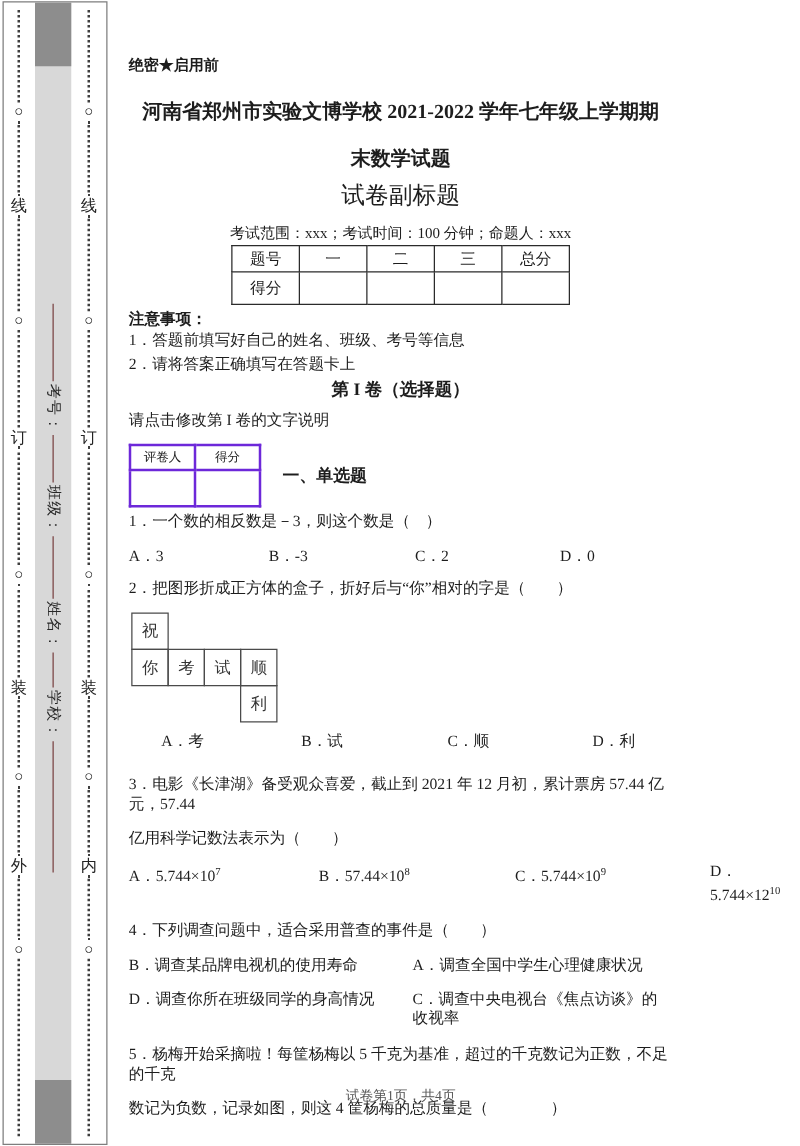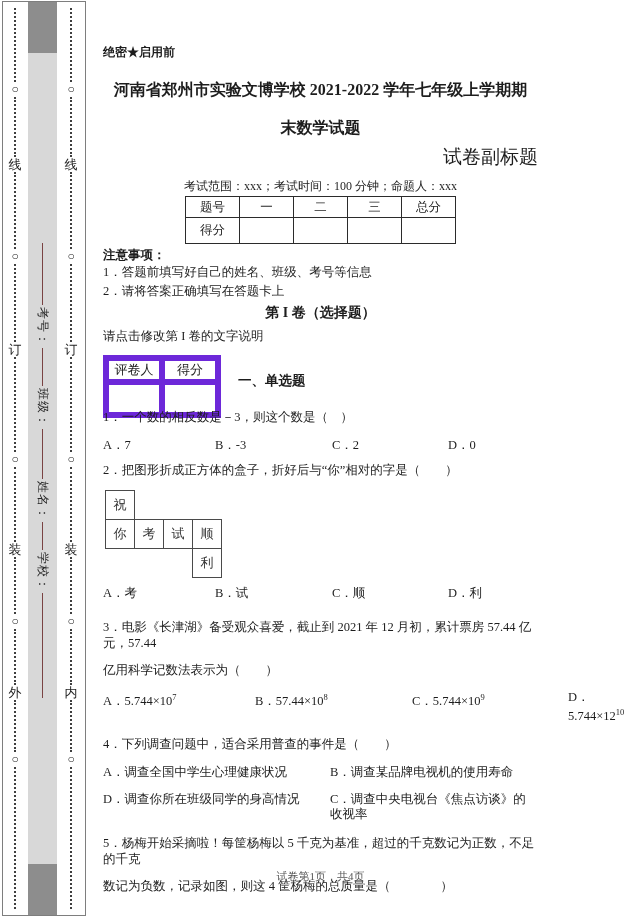--- a/index.html
+++ b/index.html
@@ -29,48 +29,48 @@
   }
   .blank{height:0;border-top:1.5px solid #7a4343;flex:0 0 auto;}
   .sp-lead{flex:0 0 190px;} .b1{flex-basis:62px;} .b2{flex-basis:38px;}
   .b3{flex-basis:50px;} .b4{flex-basis:28px;} .b5{flex-basis:105px;} .sp-tail{flex:1 1 auto;}
   .flabel{flex:0 0 auto;padding:0 2px;}
   
   .content{position:absolute;left:103px;top:0;width:435px;}
   .notice{margin-top:45px;font-size:12px;font-weight:bold;line-height:14px;}
   .title-l1{margin-top:22px;font-size:16px;font-weight:bold;text-align:center;line-height:18px;}
   .title-l2{margin-top:20px;font-size:16px;font-weight:bold;text-align:center;line-height:18px;}
-  .subtitle{margin-top:9px;font-size:19px;text-align:right;line-height:22px;}
+  .subtitle{margin-top:9px;font-size:19px;text-align:center;line-height:22px;}
   .exam-info{margin-top:11px;font-size:12px;text-align:center;line-height:14px;}
   table{border-collapse:collapse;}
   .score-table{margin:3px auto 0 auto;}
   .score-table th,.score-table td{border:1px solid #2b2b2b;font-weight:normal;font-size:12.5px;
     width:53px;text-align:center;padding:0;}
   .score-table .r1 th{height:20px;margin-top:32px;}
   .score-table .r2 th,.score-table .r2 td{height:25px;}
   .notes-heading{margin-top:4px;font-size:12.5px;font-weight:bold;line-height:15px;}
   .note-item{font-size:12.5px;line-height:19px;}
   .sec-heading{margin-top:4px;font-size:14px;font-weight:bold;text-align:center;line-height:16px;}
   .sec-hint{margin-top:8px;font-size:12.5px;line-height:14px;}
   .grader-row{margin-top:12px;display:flex;align-items:flex-start;height:53px;}
   .grader-table{border:2px solid #111;}
-  .grader-table th,.grader-table td{border:6px solid #6d28d9;font-weight:normal;font-size:13px;
+  .grader-table th,.grader-table td{border:2px solid #6d28d9;font-weight:normal;font-size:10px;
     width:50px;padding:0;}
   .grader-table .r1 th{height:18px;}
   .grader-table .r2 td{height:27px;}
   .subsection{margin-left:17px;padding-top:17px;font-size:13.5px;font-weight:bold;}
   .qtext{font-size:12.5px;line-height:15px;}
   .q1{margin-top:2px;} .q2{margin-top:10px;}
   .q3l1{margin-top:18px;line-height:16px;} .qline2{margin-top:11px;line-height:16px;}
   .q4{margin-top:13px;} .q5l1{margin-top:13px;line-height:16px;}
   .opts4{margin-top:13px;display:grid;grid-template-columns:112px 117px 116px 1fr;
     font-size:12.5px;line-height:15px;}
   .opts2{margin-top:13px;display:grid;grid-template-columns:227px 1fr;font-size:12.5px;line-height:15px;}
   .opts2.row2{margin-top:12px;}
-  .optsQ2{margin-top:8px;} .optsQ3{margin-top:12px;gap:40px;}
+  .optsQ2{margin-top:8px;margin-left:26px;} .optsQ3{margin-top:12px;gap:40px;}
   sup{font-size:8.5px;}
   .net{position:relative;margin:12px 0 0 2px;width:118px;height:88px;}
   .net-cell{position:absolute;width:30px;height:30px;box-sizing:border-box;border:1px solid #4a4a4a;
     text-align:center;line-height:28px;font-size:13px;color:#333;}
   .footer{position:absolute;left:103px;top:869px;width:435px;text-align:center;
     font-size:11px;color:#555;}
 </style>
 </head>
 <body>
 
@@ -188,21 +188,21 @@
         <td></td>
         <td></td>
       </tr>
     </tbody>
       </table>
     <div class="subsection">一、单选题</div>
   </div>
 
   <div class="qtext q1">1．一个数的相反数是－3，则这个数是（　）</div>
   <div class="opts4">
-    <span>A．7</span>
+    <span>A．3</span>
     <span>B．-3</span>
     <span>C．2</span>
     <span>D．0</span>
   </div>
 
   <div class="qtext q2">2．把图形折成正方体的盒子，折好后与“你”相对的字是（　　）</div>
   <div class="net">
     <div class="net-cell" style="left:0;top:0;">祝</div>
     <div class="net-cell" style="left:0;top:29px;">你</div>
     <div class="net-cell" style="left:29px;top:29px;">考</div>
@@ -221,22 +221,22 @@
   <div class="qtext qline2">亿用科学记数法表示为（　　）</div>
   <div class="opts4 optsQ3">
     <span><span>A．5.744×10</span><sup>7</sup></span>
     <span><span>B．57.44×10</span><sup>8</sup></span>
     <span><span>C．5.744×10</span><sup>9</sup></span>
     <span><span>D．5.744×12</span><sup>10</sup></span>
   </div>
 
   <div class="qtext q4">4．下列调查问题中，适合采用普查的事件是（　　）</div>
   <div class="opts2">
+    <span>B．调查某品牌电视机的使用寿命</span>
     <span>A．调查全国中学生心理健康状况</span>
-    <span>B．调查某品牌电视机的使用寿命</span>
   </div>
   <div class="opts2 row2">
     <span>D．调查你所在班级同学的身高情况</span>
     <span>C．调查中央电视台《焦点访谈》的收视率</span>
   </div>
 
   <div class="qtext q5l1">5．杨梅开始采摘啦！每筐杨梅以 5 千克为基准，超过的千克数记为正数，不足的千克</div>
   <div class="qtext qline2">数记为负数，记录如图，则这 4 筐杨梅的总质量是（　　　　）</div>
 
 </div>

